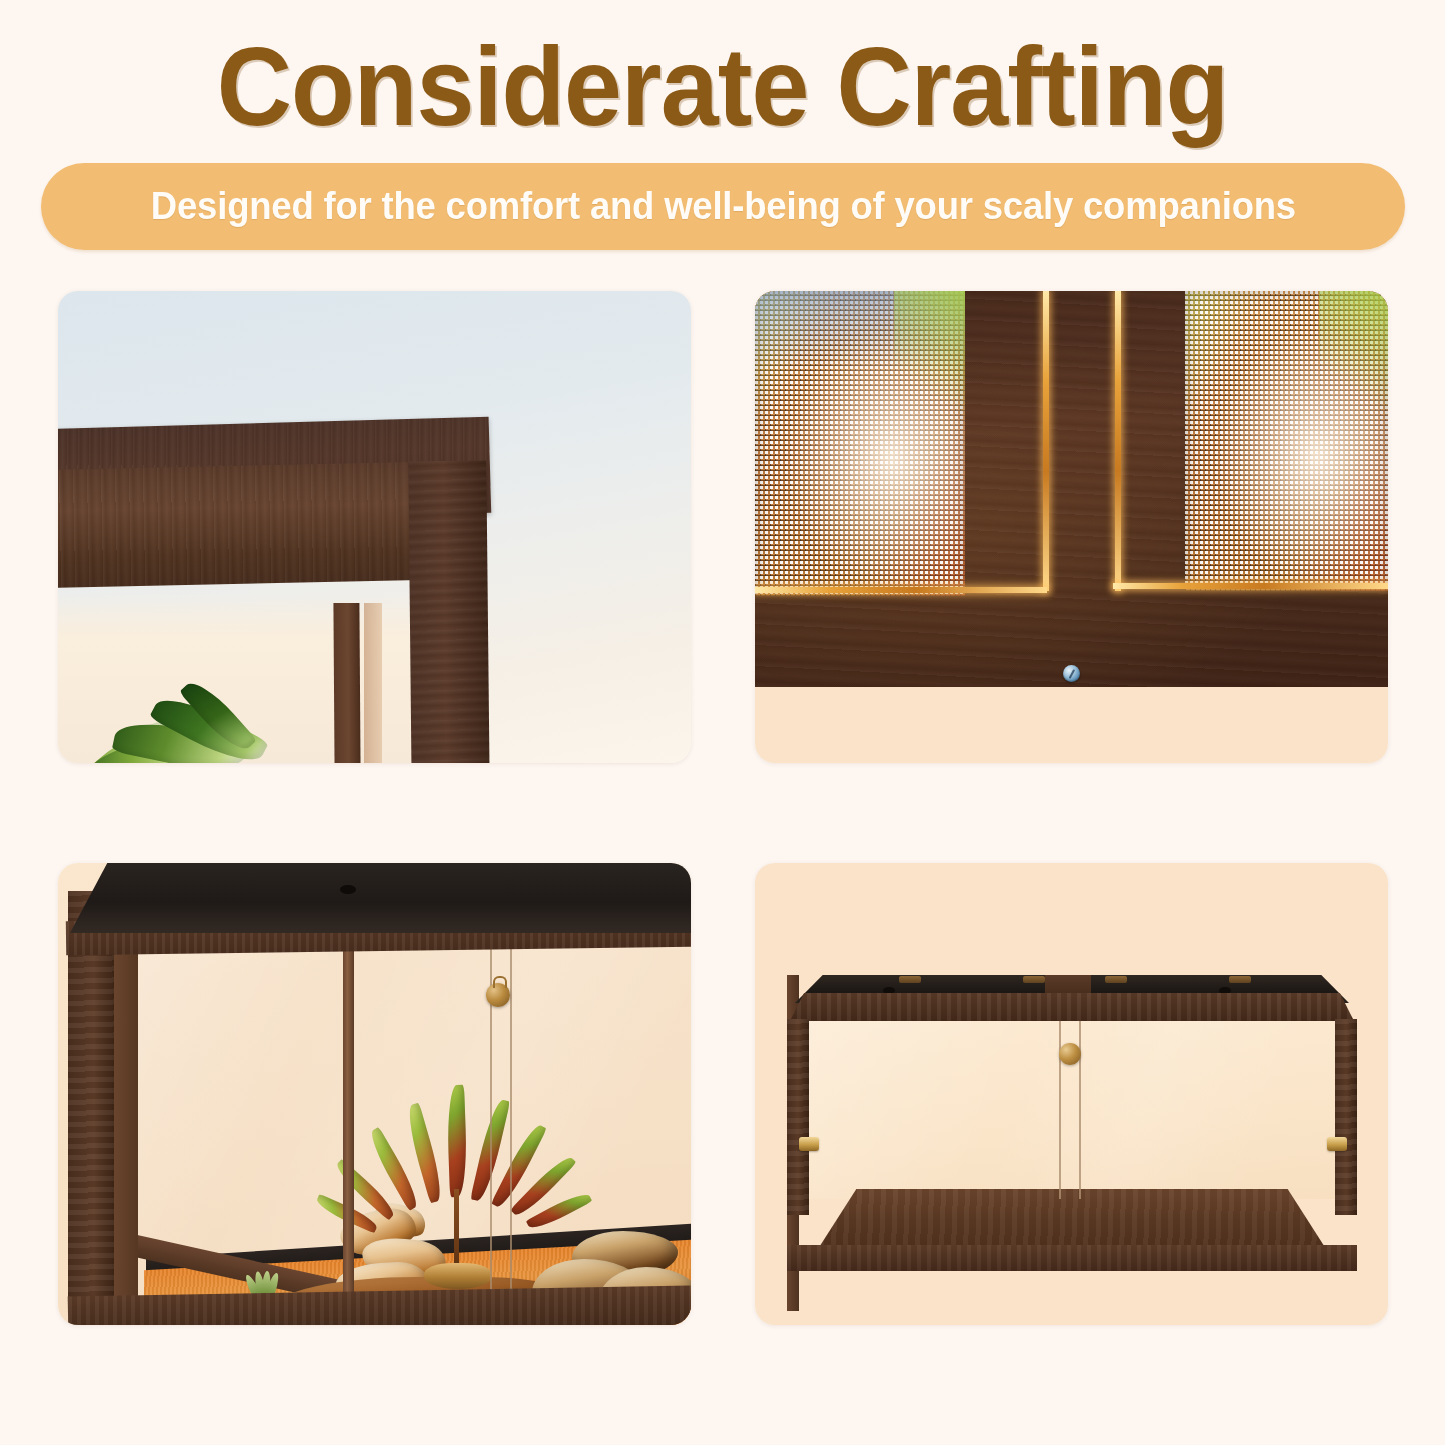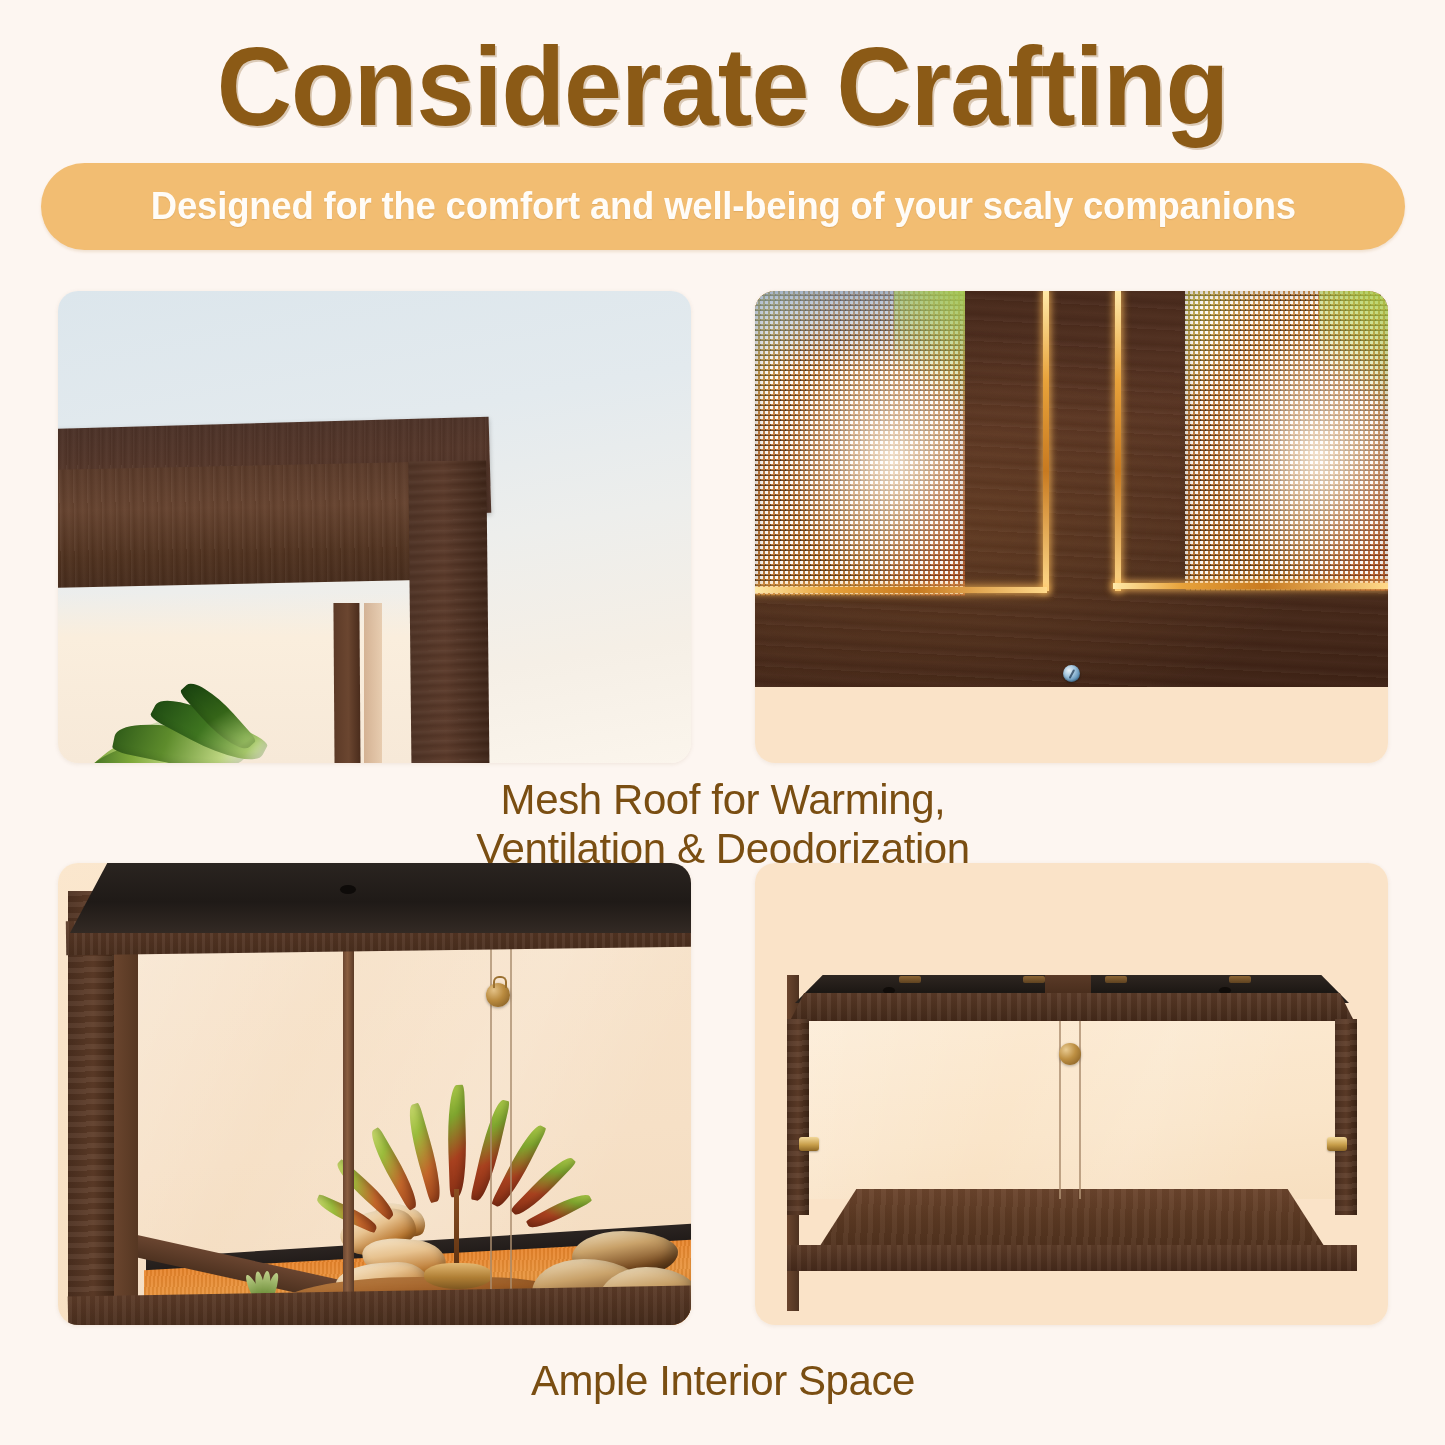--- a/index.html
+++ b/index.html
@@ -529,22 +529,20 @@
       <div class="mesh mesh-right">
         <div class="mesh-green"></div>
       </div>
       <div class="gold-v gold-v1"></div>
       <div class="gold-v gold-v2"></div>
       <div class="gold-h gold-h1"></div>
       <div class="gold-h gold-h2"></div>
       <div class="screw"></div>
     </div>
   </div>
-  <div class="caption cap-tr">Mesh Roof for Warming,
-Ventilation &amp; Deodorization</div>
 
   <div class="cell cell-bl">
     <div class="photo">
       <div class="bl-bg"></div>
 
       <div class="bl-glass">
         <div class="bl-glass-sheen"></div>
       </div>
 
       <div class="bl-floor-back"></div>
@@ -638,15 +636,14 @@
         <div class="br-seam br-seam-a"></div>
         <div class="br-seam br-seam-b"></div>
         <div class="br-knob-top"></div>
         <div class="br-knob-side br-knob-left"></div>
         <div class="br-knob-side br-knob-right"></div>
 
         <div class="br-base"></div>
       </div>
     </div>
   </div>
-  <div class="caption cap-br">Ample Interior Space</div>
 
 </div>
 
 </body></html>

